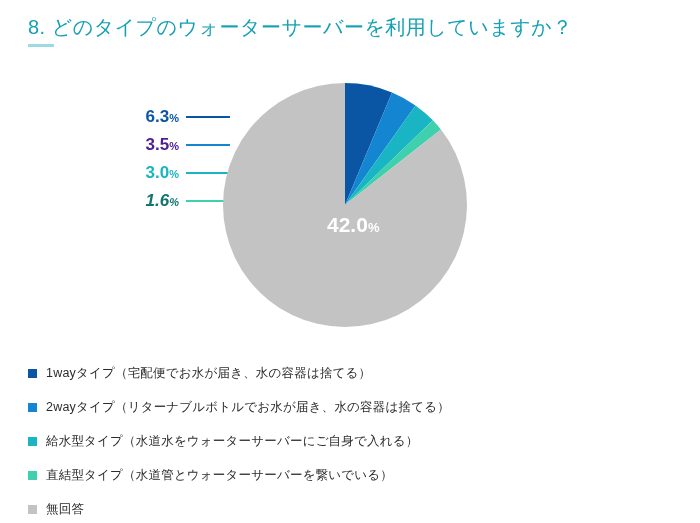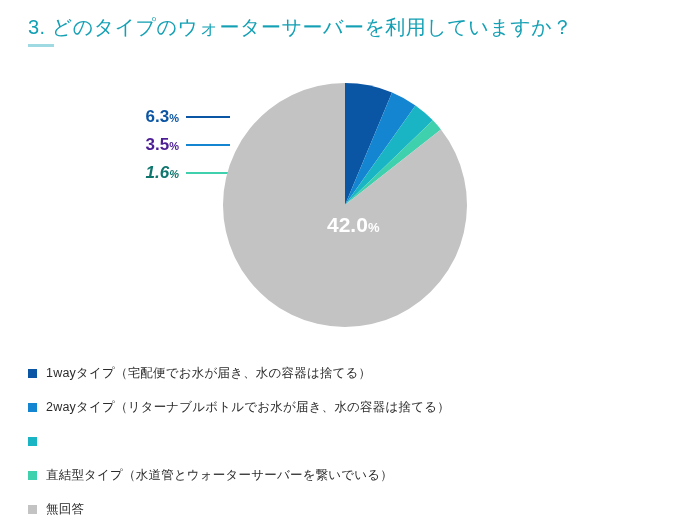--- a/index.html
+++ b/index.html
@@ -126,34 +126,38 @@
     font-size: 12.5px;
     color: #2b2b2b;
     white-space: nowrap;
     letter-spacing: 0.2px;
   }
 </style>
 </head>
 <body>
 
 <div class="title-block">
-  <div class="title-text">3. どのタイプのウォーターサーバーを利用していますか？</div>
+  <div class="title-text">8. どのタイプのウォーターサーバーを利用していますか？</div>
   <div class="title-rule"></div>
 </div>
 
 <div class="chart-area">
 
   <div class="callouts">
       <div class="callout-row">
         <div class="callout-val" style="color: rgb(11, 86, 164);"><span>6.3</span><span class="pct">%</span></div>
         <div class="callout-line" style="background: rgb(11, 86, 164);"></div>
       </div>
       <div class="callout-row">
         <div class="callout-val" style="color: #4c1d95;"><span>3.5</span><span class="pct">%</span></div>
         <div class="callout-line" style="background: rgb(20, 133, 208);"></div>
+      </div>
+      <div class="callout-row">
+        <div class="callout-val" style="color: rgb(25, 181, 196);"><span>3.0</span><span class="pct">%</span></div>
+        <div class="callout-line" style="background: rgb(25, 181, 196);"></div>
       </div>
       <div class="callout-row">
         <div class="callout-val" style="color: #0f766e; font-style: italic;"><span>1.6</span><span class="pct">%</span></div>
         <div class="callout-line" style="background: rgb(63, 208, 173);"></div>
       </div>
     </div>
 
   <div class="pie-wrap">
     <svg width="246" height="246" viewBox="0 0 246 246">
       <g id="pie-slices">
@@ -174,20 +178,21 @@
     <div class="legend-row">
       <span class="legend-swatch" style="background: rgb(11, 86, 164);"></span>
       <span class="legend-label">1wayタイプ（宅配便でお水が届き、水の容器は捨てる）</span>
     </div>
     <div class="legend-row">
       <span class="legend-swatch" style="background: rgb(20, 133, 208);"></span>
       <span class="legend-label">2wayタイプ（リターナブルボトルでお水が届き、水の容器は捨てる）</span>
     </div>
     <div class="legend-row">
       <span class="legend-swatch" style="background: rgb(25, 181, 196);"></span>
+      <span class="legend-label">給水型タイプ（水道水をウォーターサーバーにご自身で入れる）</span>
     </div>
     <div class="legend-row">
       <span class="legend-swatch" style="background: rgb(63, 208, 173);"></span>
       <span class="legend-label">直結型タイプ（水道管とウォーターサーバーを繋いでいる）</span>
     </div>
     <div class="legend-row">
       <span class="legend-swatch" style="background: rgb(195, 195, 195);"></span>
       <span class="legend-label">無回答</span>
     </div>
   </div>

